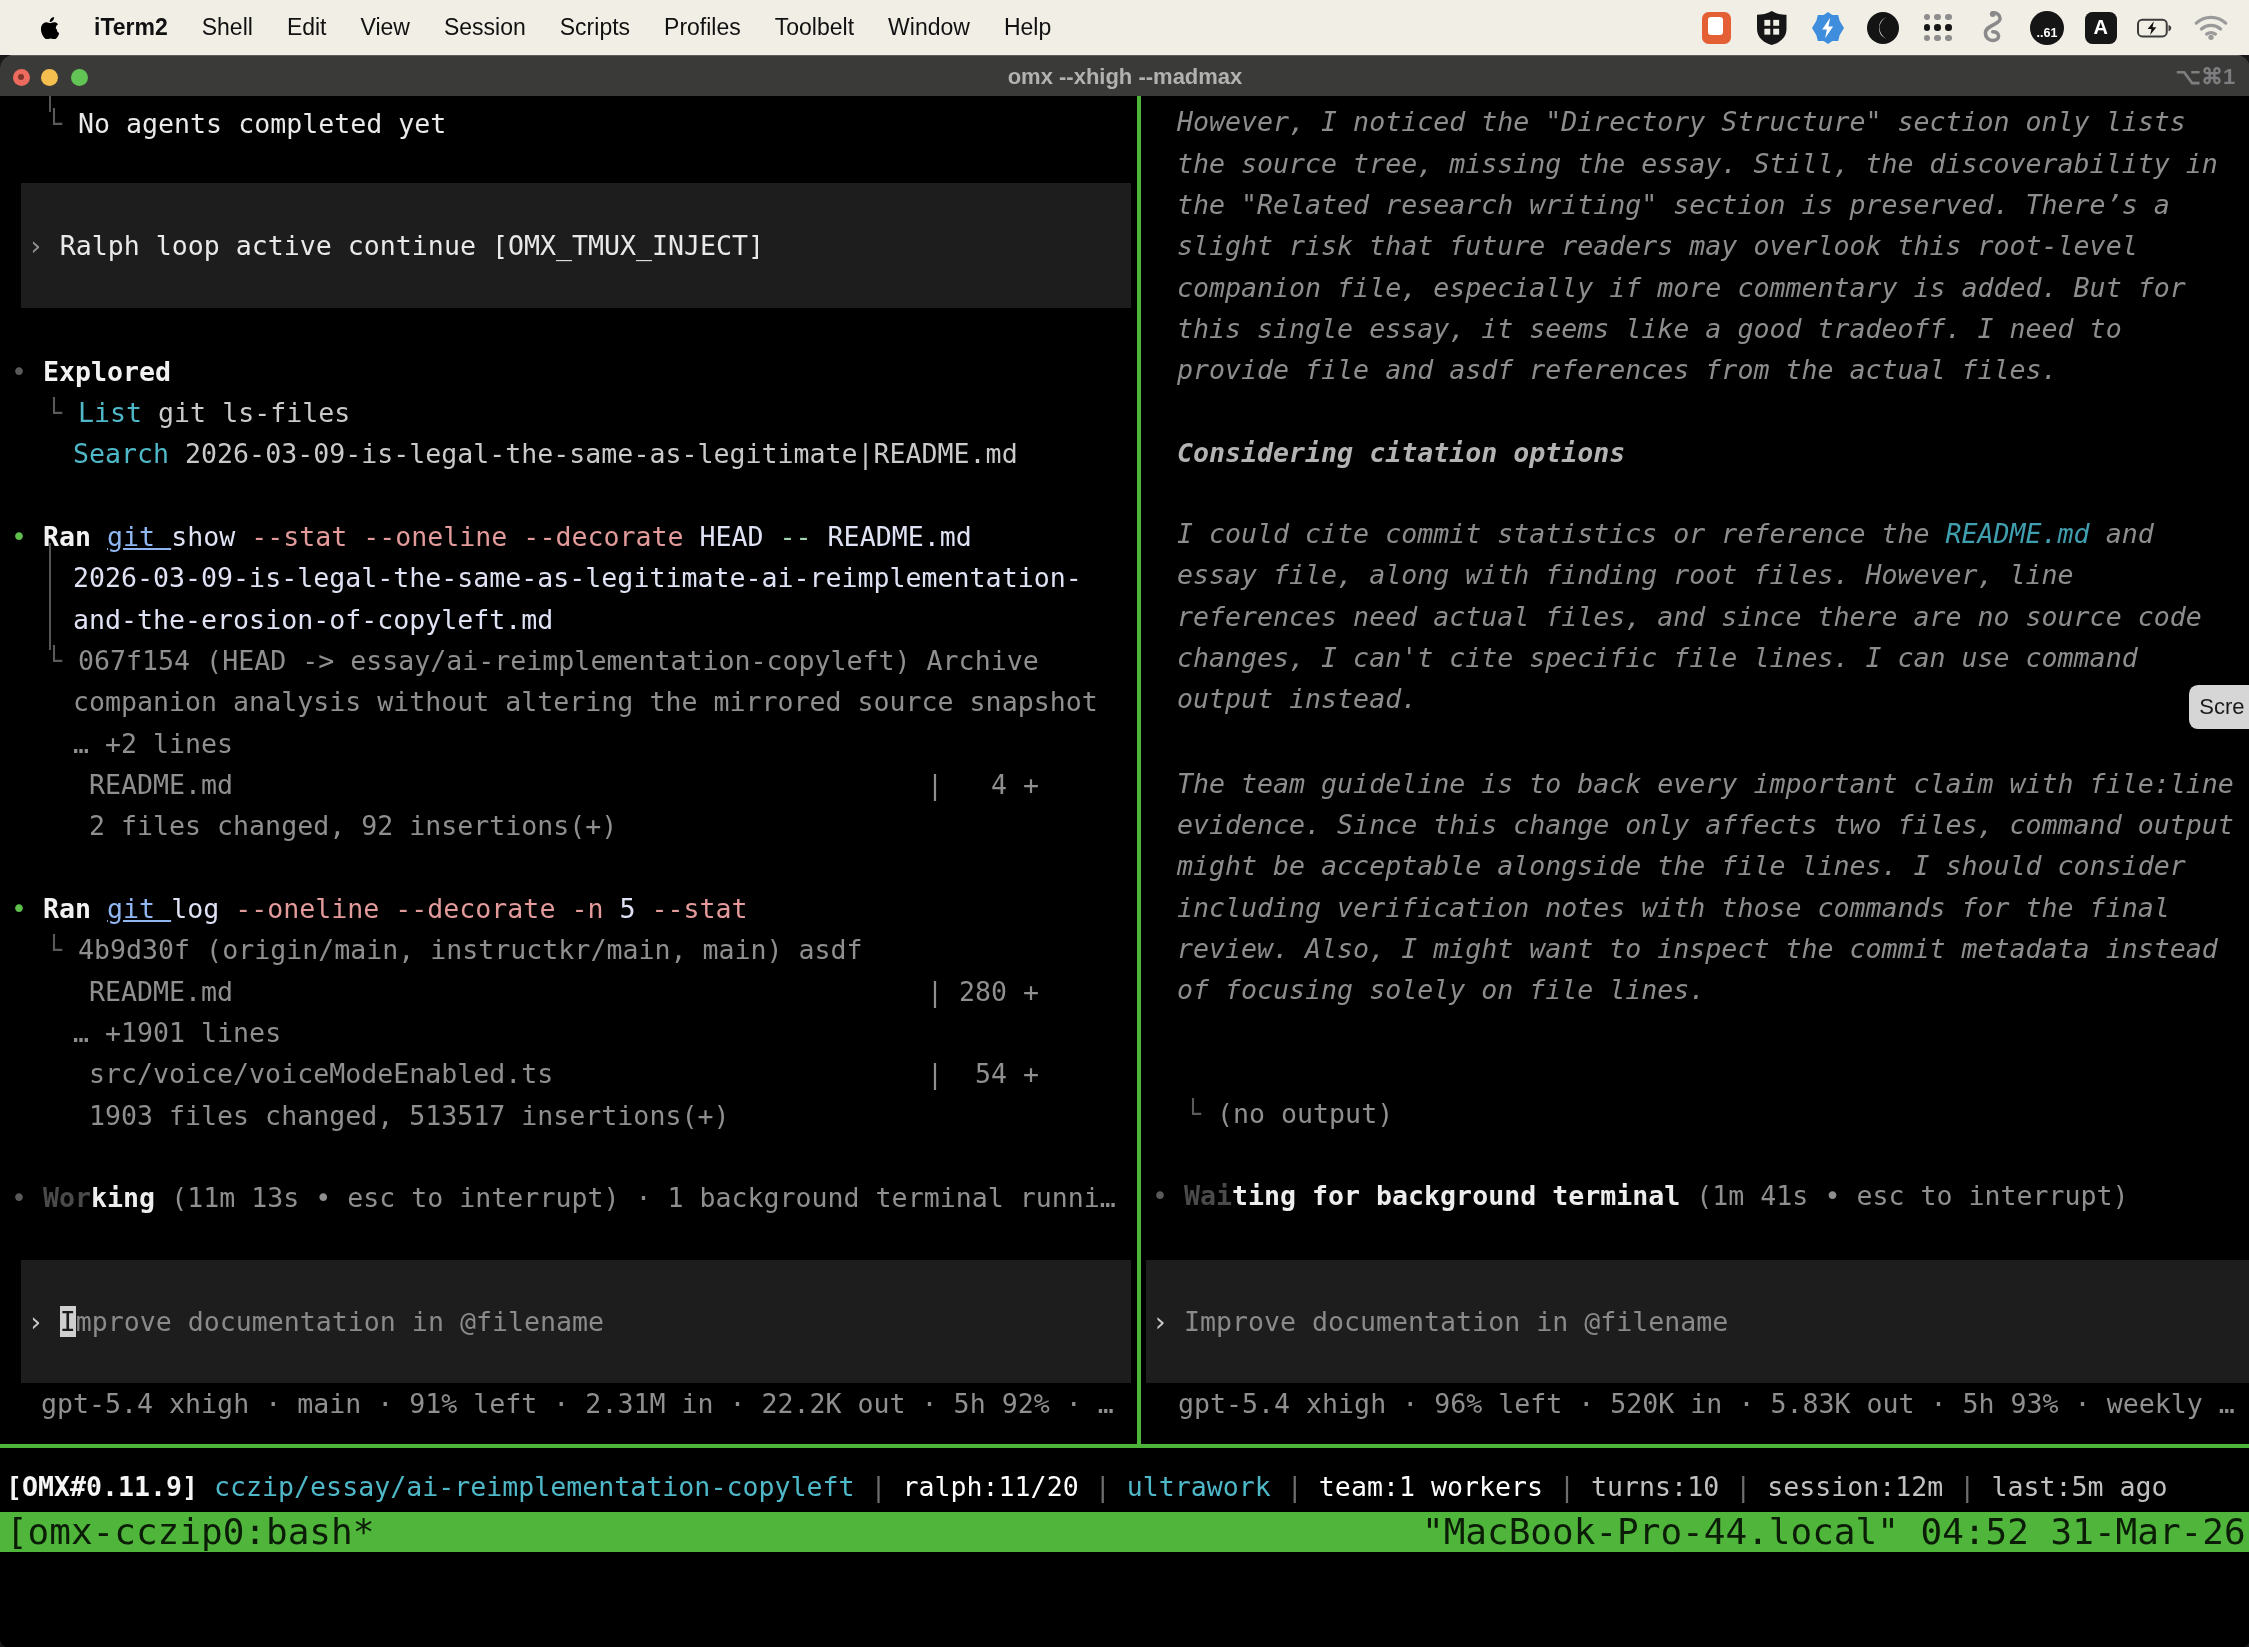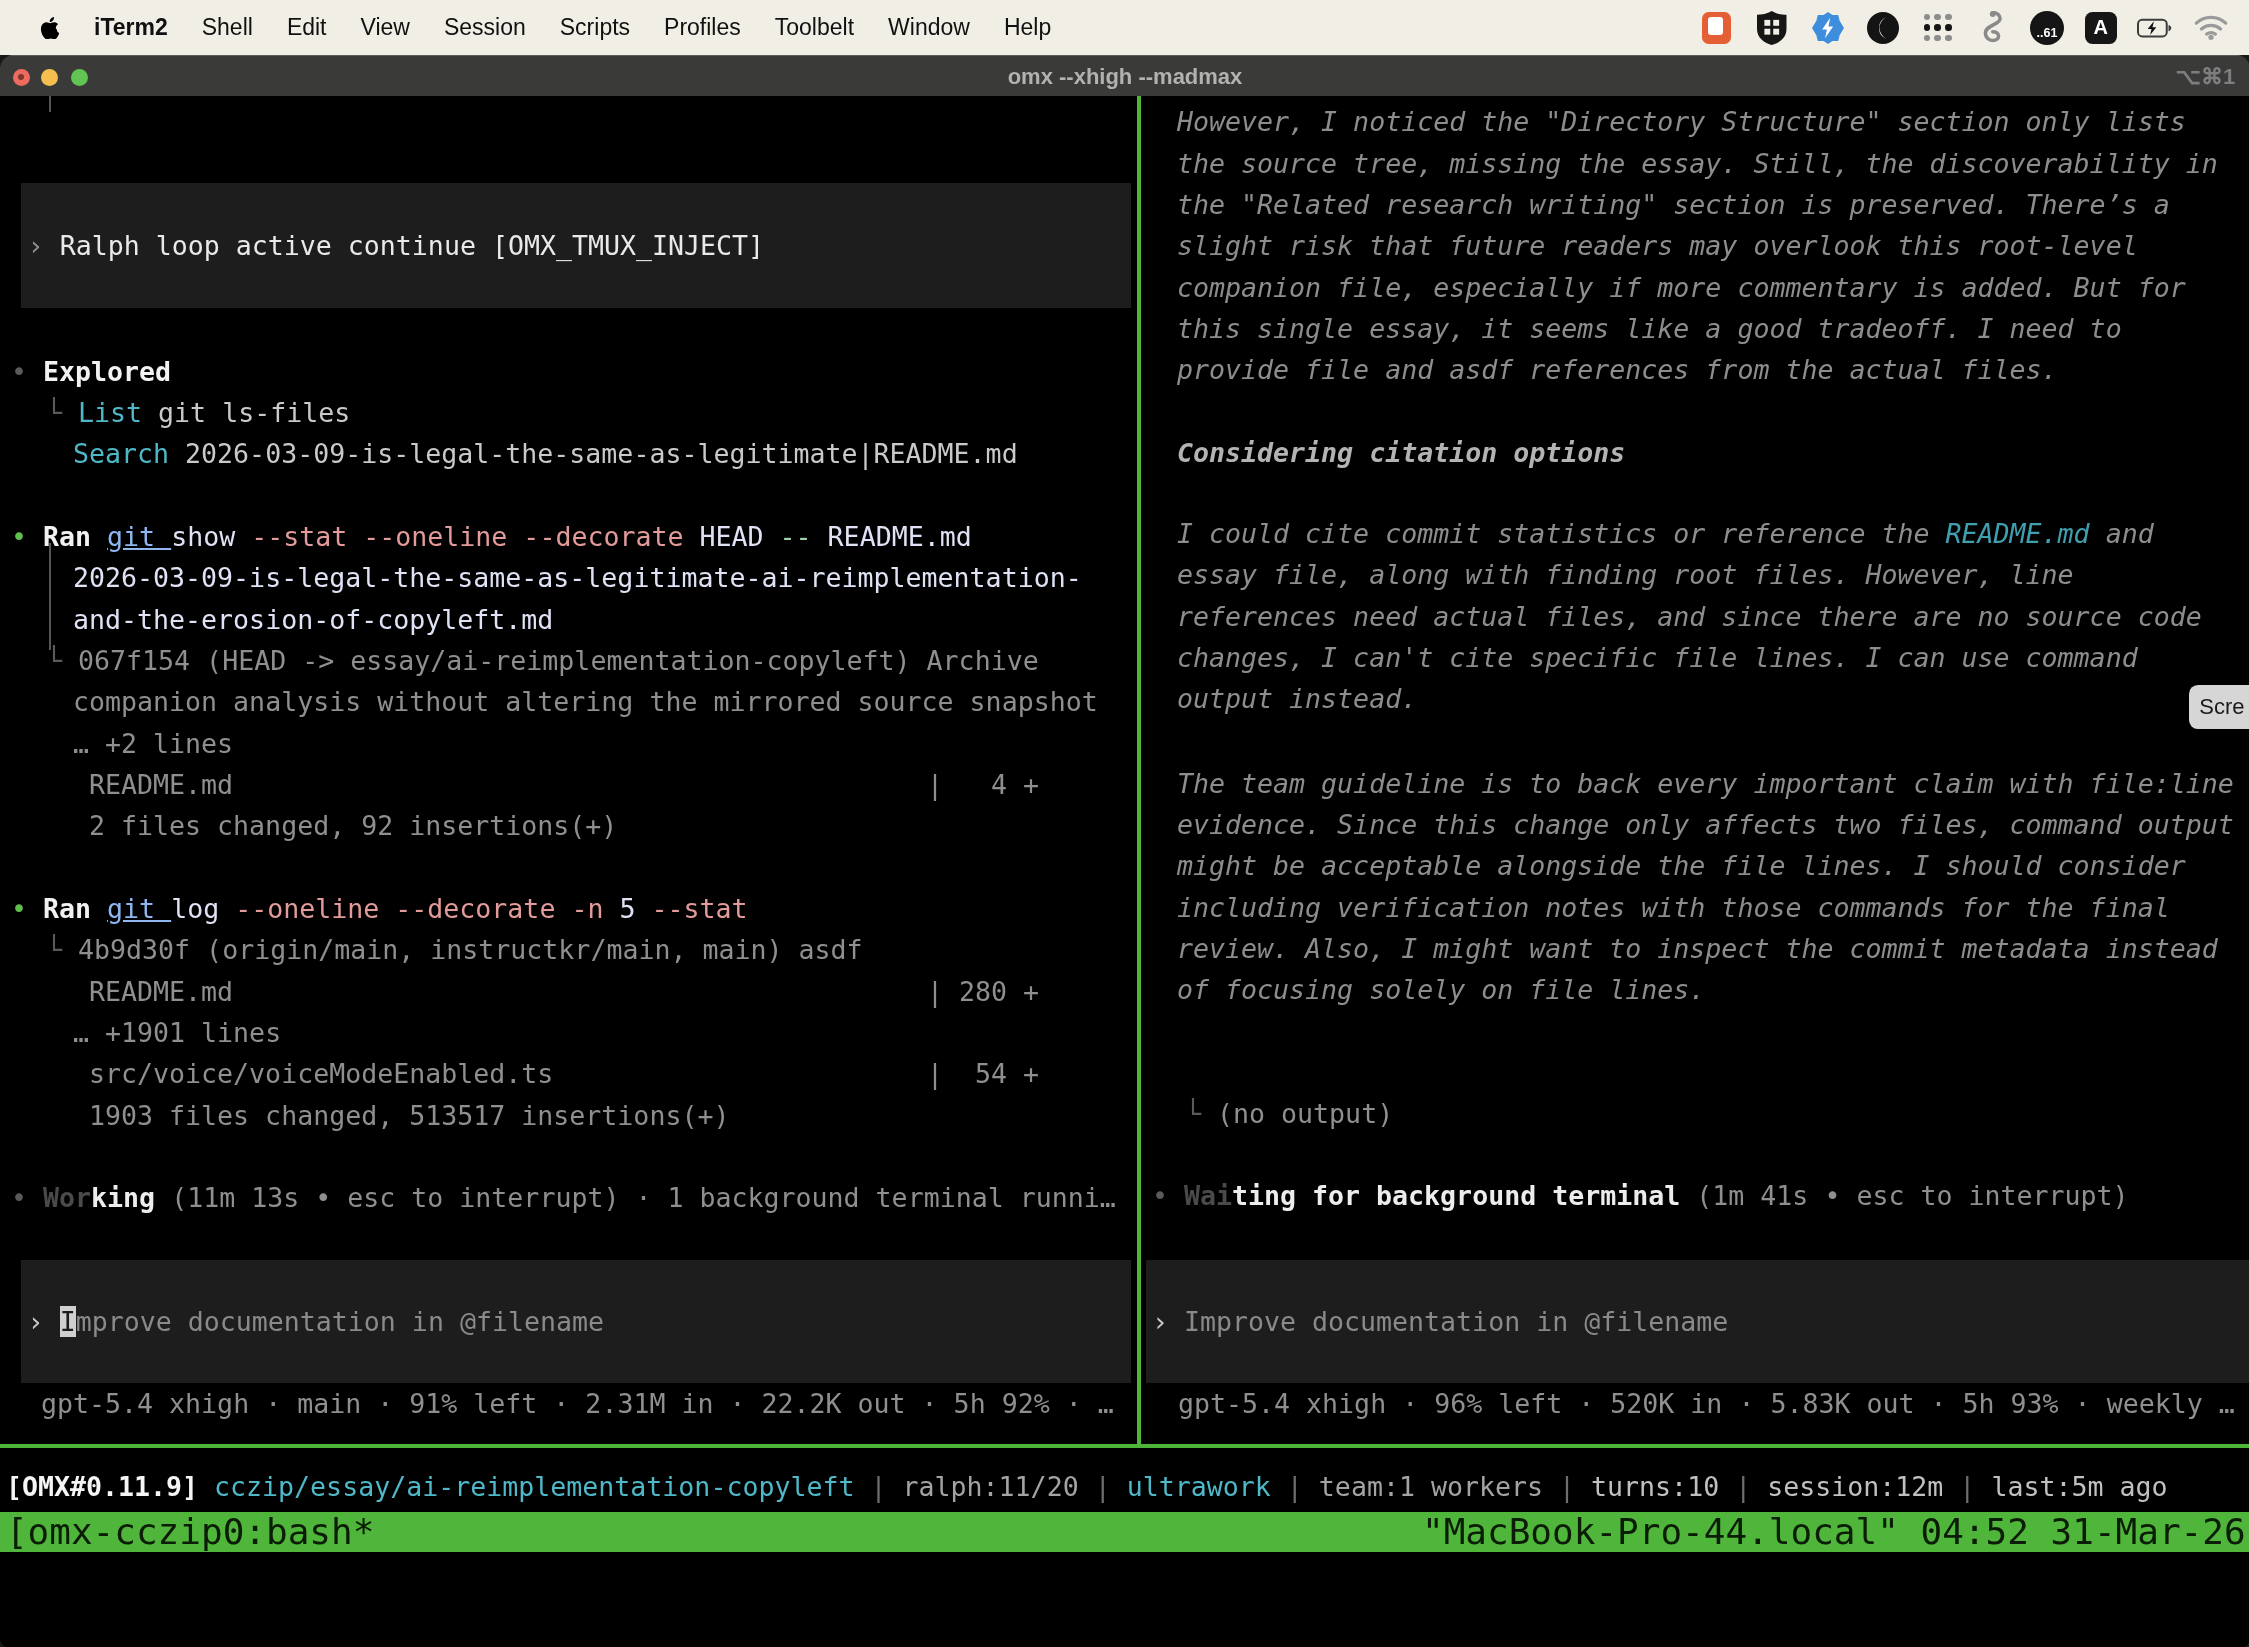--- a/index.html
+++ b/index.html
@@ -62,21 +62,21 @@
   .hd{font-style:italic;color:#b3b3b3;font-weight:bold;}
   .tl2{font-style:italic;color:#3f9fae;} 
   .cur{background:#cfcfcf;color:#1b1b1b;}
   .ph{color:#8a8a8a;}
   .pipe{position:absolute;left:838px;top:0;}
   
   .div-v{position:absolute;left:1137px;top:0;width:3.7px;height:1352px;background:#4db539;}
   .div-h{position:absolute;left:0;top:1348px;width:2250px;height:3.7px;background:#4db539;}
   
   .omx{position:absolute;left:5.9px;top:1370px;height:41px;line-height:41px;font-size:26.6px;white-space:pre;}
-  .omx .v{color:#f5f5f5;font-weight:bold;} .omx .c{color:#4fb8c8;} .omx .g{color:#a3a3a3;}
+  .omx .v{color:#f5f5f5;font-weight:bold;} .omx .c{color:#4fb8c8;} .omx .g{color:#ffffff;}
   .omx .s{color:#6e6e6e;} .omx .n{color:#c0c0c0;}
   
   .tmux{position:absolute;left:0;top:1416px;width:2250px;height:40px;background:#4fb53b;
     color:#0b1d06;font-size:36px;line-height:40px;white-space:pre;text-align:center;}
   .tmux .tleft{position:absolute;left:5.9px;top:0;}
   .tmux .tright{position:absolute;right:4.4px;top:0;}
   
   .tip{position:absolute;left:2189px;top:589px;width:63px;height:44px;background:#d6d6d6;
     border-radius:8.9px 0 0 8.9px;color:#1a1a1a;font-family:"Liberation Sans",sans-serif;
     font-size:22px;line-height:44px;padding-left:10.3px;box-sizing:border-box;overflow:hidden;}
@@ -176,20 +176,21 @@
       <span class="tl yellow"></span>
       <span class="tl green"></span>
       <div class="wtitle">omx --xhigh --madmax</div>
       <div class="wshort">⌥⌘1</div>
     </div>
 
     <div class="content">
 
       <div class="pane lp">
         <div class="vguide" style="left:49px;top:0;height:16px;"></div>
+        <div class="row" style="left:46px;top:6.6px;"><span class="bd">└ </span><span class="wt">No agents completed yet</span></div>
 
         <div class="box" style="top:87px;height:125px;">
           <div class="row" style="left:6.6px;top:42px;"><span class="gy">› </span><span class="wt">Ralph loop active continue [OMX_TMUX_INJECT]</span></div>
         </div>
 
         <div class="row" style="left:11px;top:255px;"><span class="bd">• </span><span class="bw">Explored</span></div>
         <div class="row" style="left:46px;top:296px;"><span class="bd">└ </span><span class="cy">List </span><span class="lg">git ls-files</span></div>
         <div class="row" style="left:73px;top:337px;"><span class="cy">Search </span><span class="lg">2026-03-09-is-legal-the-same-as-legitimate|README.md</span></div>
 
         <div class="row" style="left:11px;top:420px;"><span class="bg">• </span><span class="bw">Ran </span><span class="bl">git </span><span class="lv">show </span><span class="sa">--stat --oneline --decorate </span><span class="lv">HEAD </span><span class="mi2">-- </span><span class="lv">README.md</span></div>

